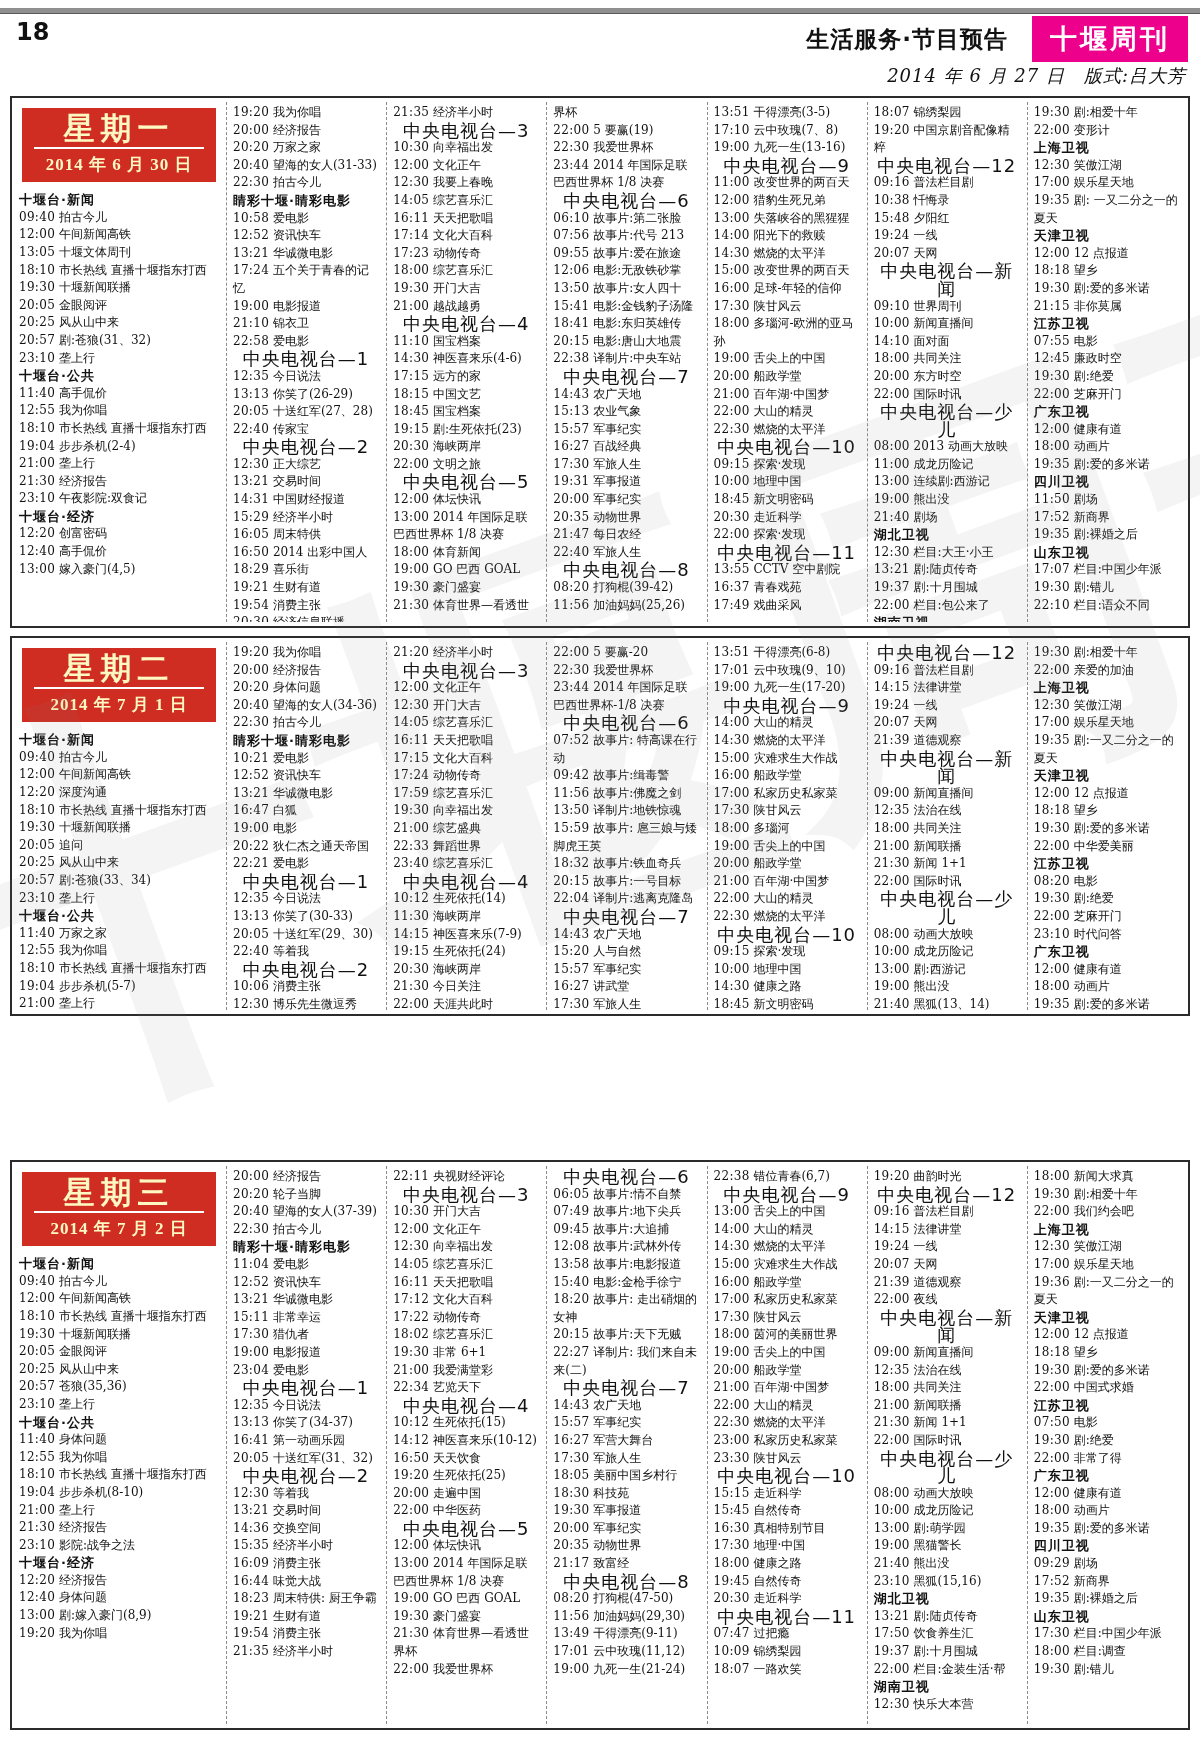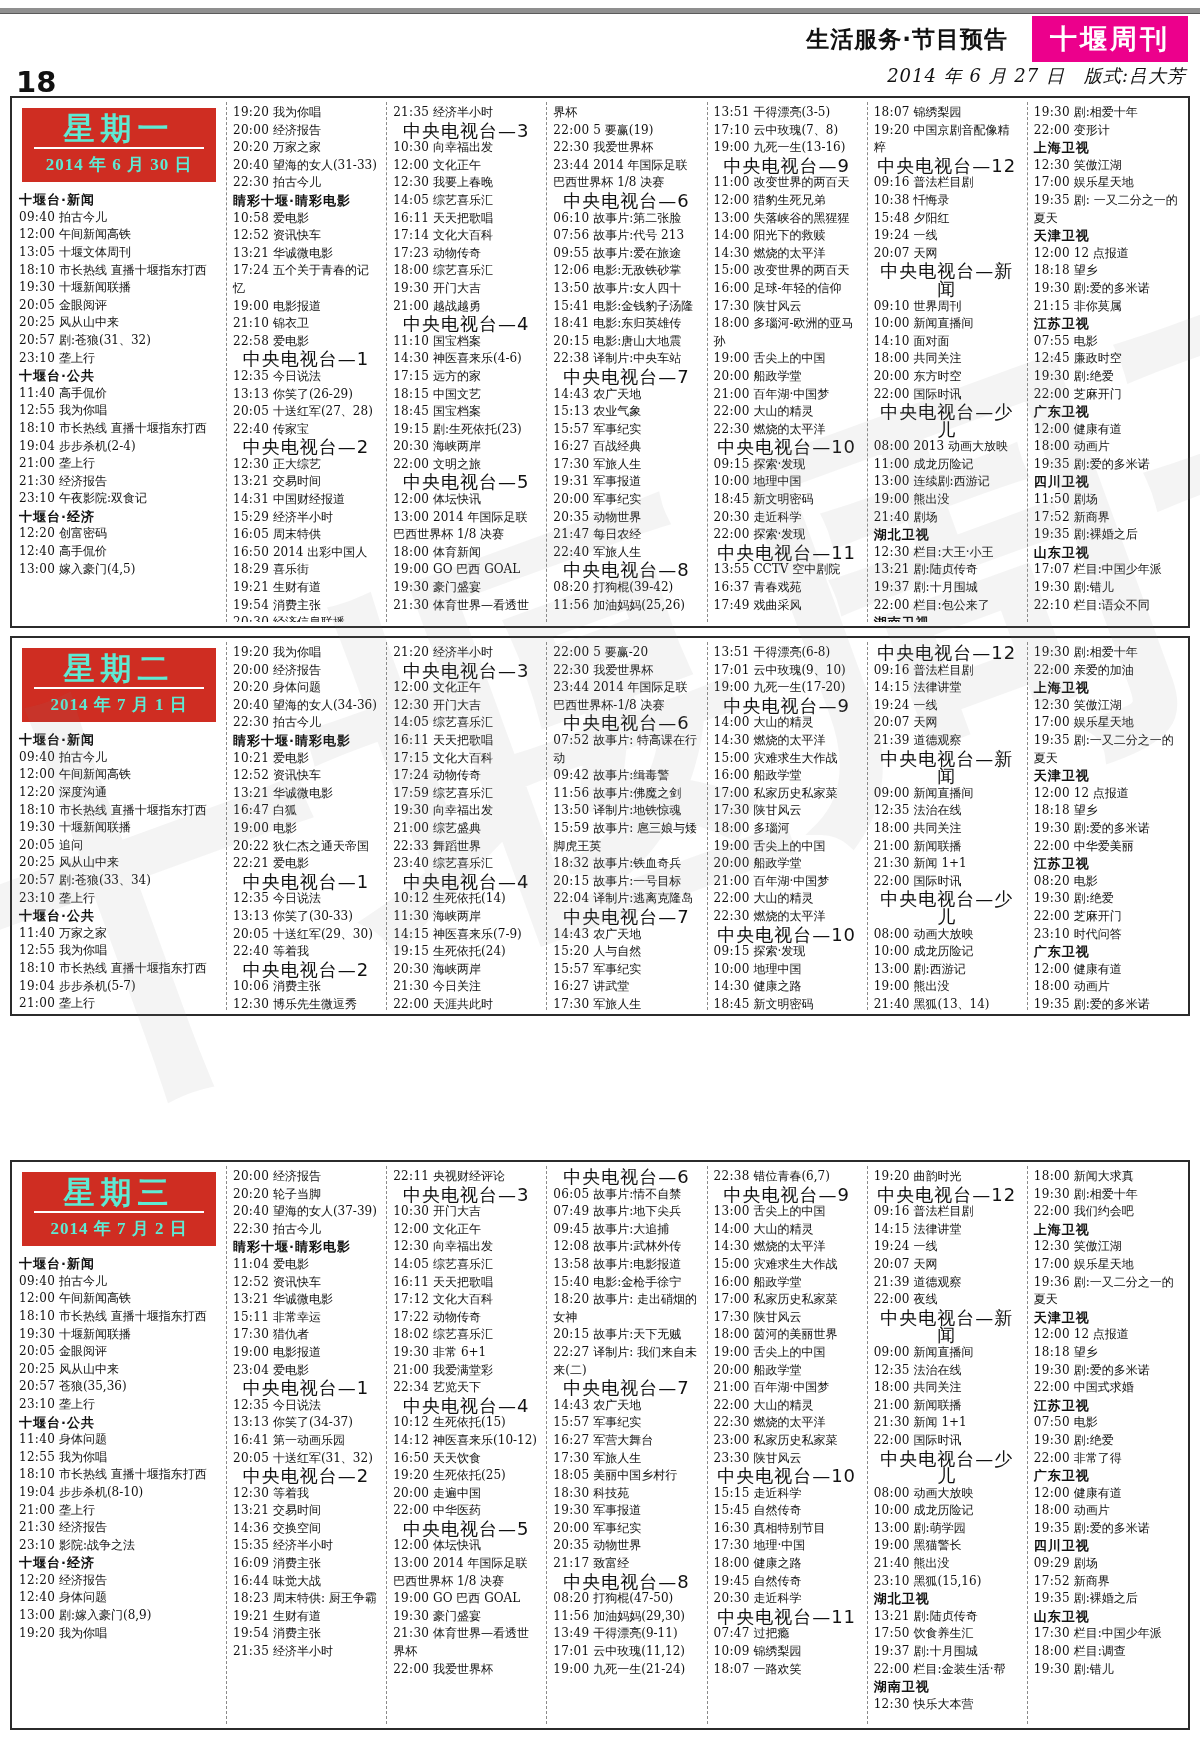--- a/index.html
+++ b/index.html
@@ -2,38 +2,38 @@
 <html><head>
 <meta charset="utf-8">
 <style>
   html,body{margin:0;padding:0;}
   body{
     width:1200px;height:1737px;position:relative;overflow:hidden;
     background:#ffffff;color:#111;
     font-family:"DejaVu Serif","Liberation Serif",serif;
   }
   .topbar{position:absolute;top:8px;left:0;width:1200px;height:5px;background:#8f8f8f;border-bottom:1px solid #5a5a5a;}
-  .pagenum{position:absolute;top:20px;left:16px;font-family:"DejaVu Sans","Liberation Sans",sans-serif;font-size:29px;font-weight:bold;line-height:1;margin-top:48px;}
+  .pagenum{position:absolute;top:20px;left:16px;font-family:"DejaVu Sans","Liberation Sans",sans-serif;font-size:24px;font-weight:bold;line-height:1;}
   .header-right{position:absolute;top:16px;right:12px;display:flex;align-items:center;gap:24px;}
   .section-title{font-family:"DejaVu Sans","Liberation Sans",sans-serif;font-weight:bold;font-size:23px;letter-spacing:1px;}
   .brand-box{color:#fff;font-family:"DejaVu Sans","Liberation Sans",sans-serif;font-weight:bold;font-size:27px;padding:5px 18px;letter-spacing:3px;}
   .dateline{position:absolute;top:64px;right:14px;font-size:18px;font-style:italic;letter-spacing:1px;}
 
   .day-section{position:absolute;left:10px;width:1180px;border:2px solid #2b2b2b;background:#fff;
     display:flex;box-sizing:border-box;padding:4px 1px;overflow:hidden;}
   #day0{top:96px;height:532px;}
   #day1{top:636px;height:380px;}
   #day2{top:1160px;height:570px;}
 
   .col{flex:1 1 0;padding:2px 7px 2px 6px;border-right:1.5px dashed #8a8a8a;overflow:hidden;
     font-size:12px;line-height:17.6px;}
   .col:last-child{border-right:none;}
   .col-first{flex:0 0 200px;}
 
-  .day-badge{margin:4px 3px 9px;text-align:center;color:#5eead4;padding:12px 6px 9px;}
+  .day-badge{margin:4px 3px 9px;text-align:center;color:#fef9c3;padding:12px 6px 9px;}
   .day-badge .dtitle{font-family:"DejaVu Sans","Liberation Sans",sans-serif;font-size:31px;font-weight:bold;
     letter-spacing:6px;padding-bottom:9px;border-bottom:2px solid #fff;margin:0 6px 7px;}
   .day-badge .ddate{font-family:Liberation Serif, serif;font-size:17px;font-weight:bold;letter-spacing:1px;}
 
   .channel-header{font-family:"DejaVu Sans","Liberation Sans",sans-serif;font-weight:normal;
     font-size:18px;text-align:center;letter-spacing:1px;}
   .station-header{font-family:"DejaVu Sans","Liberation Sans",sans-serif;font-weight:bold;
     font-size:13px;text-align:left;letter-spacing:1px;}
   .program-row{white-space:normal;}
   .program-row .t{display:inline-block;min-width:35px;letter-spacing:.3px;}

